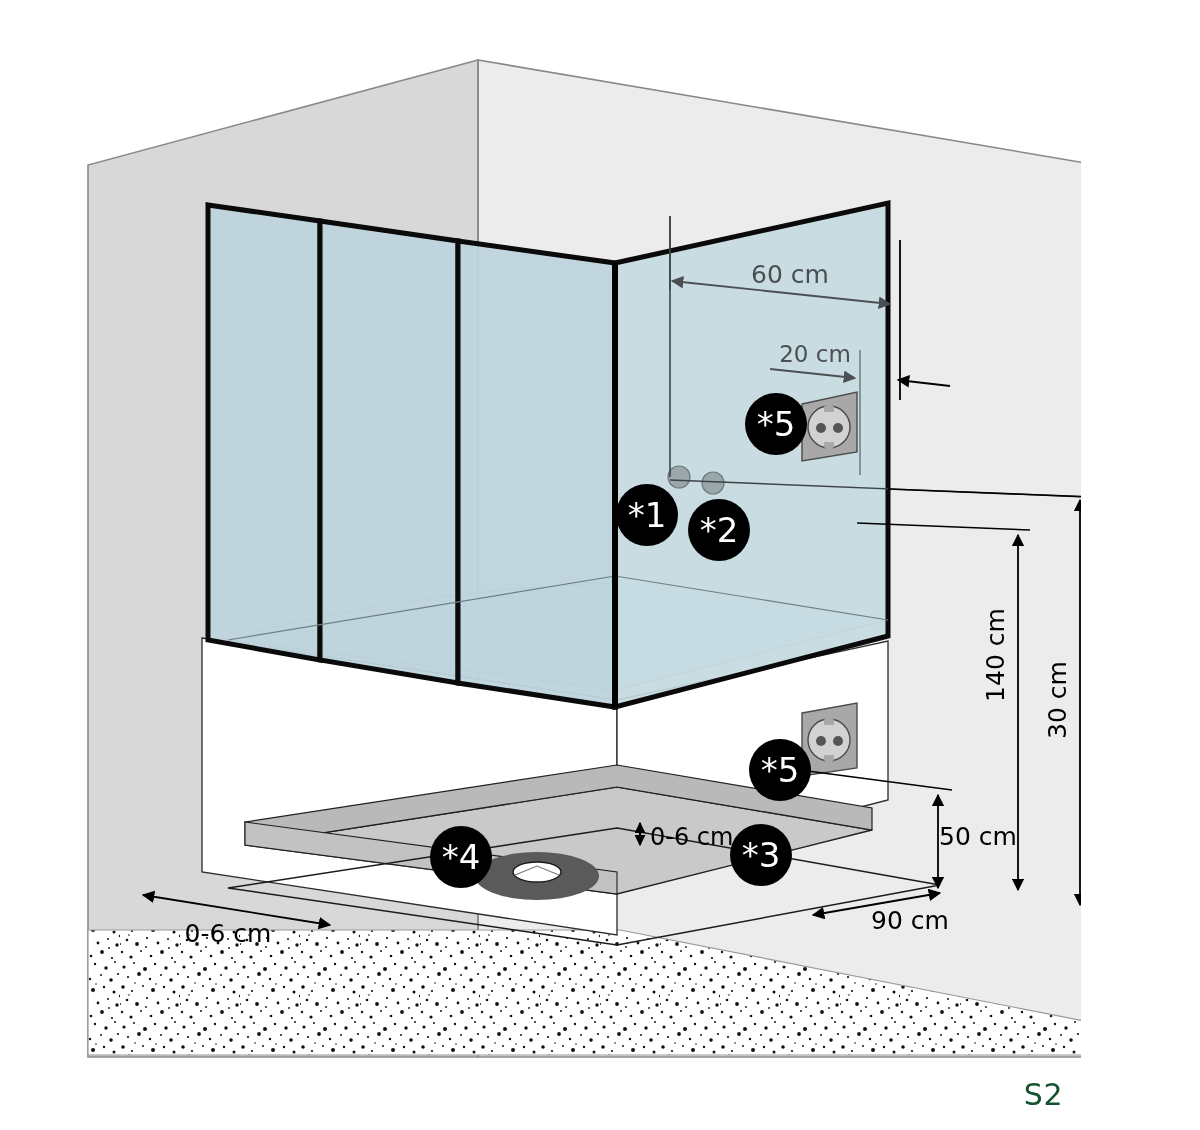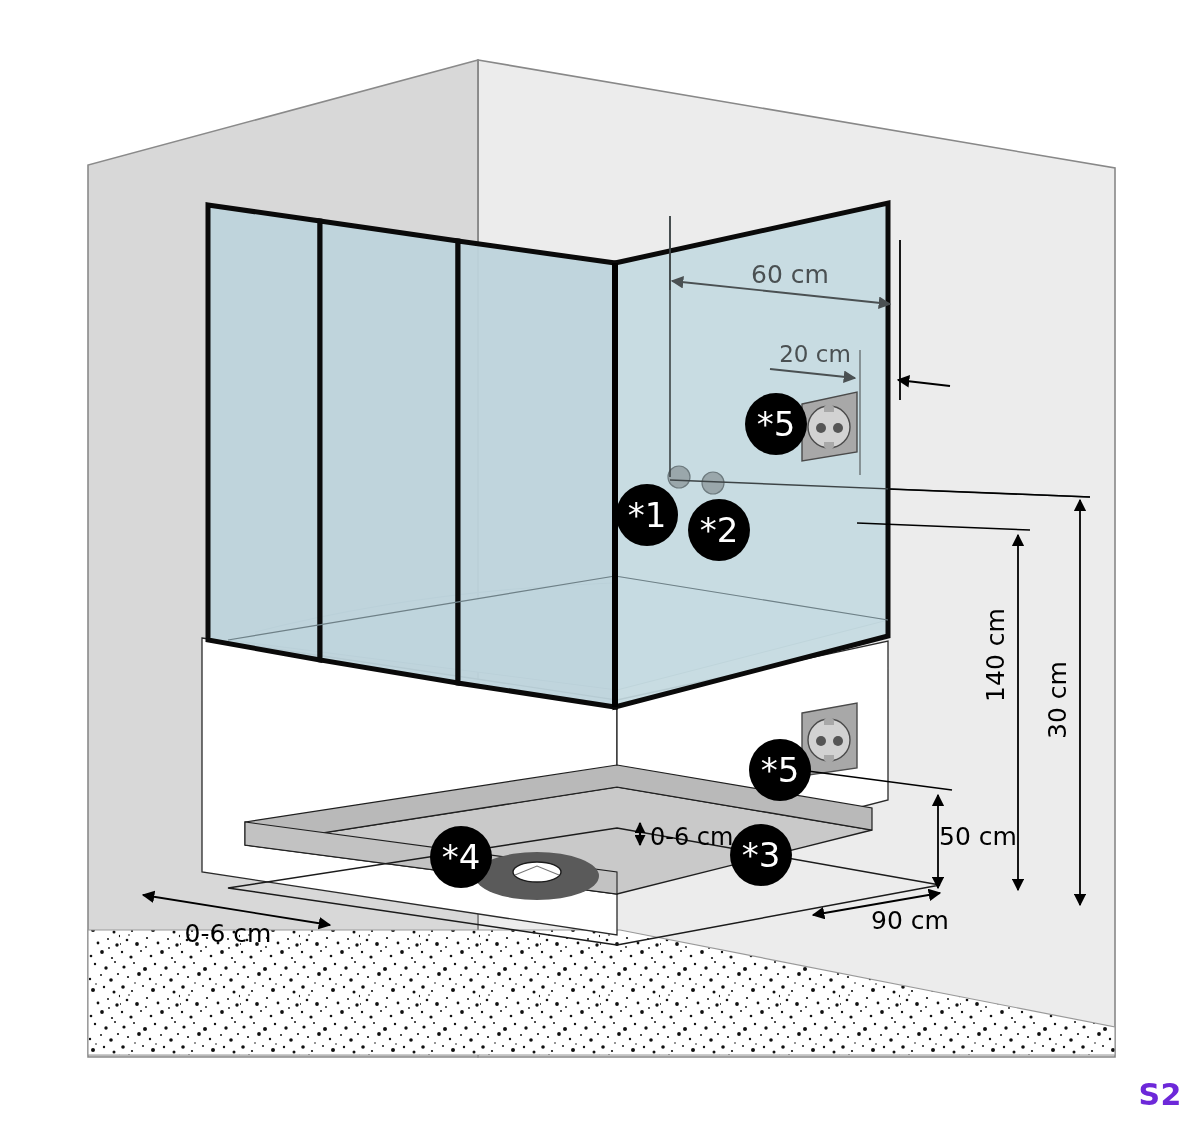--- a/index.html
+++ b/index.html
@@ -4,21 +4,21 @@
 <title>Shower Enclosure Installation Diagram</title>
 <style>
   html, body {
     margin: 0;
     padding: 0;
     background: #ffffff;
     font-family: "DejaVu Sans", "Liberation Sans", sans-serif;
   }
   #stage {
     position: relative;
-    width: 1200px;
+    width: 1081px;
     height: 1130px;
     background: #ffffff;
     overflow: hidden;
   }
   #scene { position: absolute; inset: 0; }
   .sheet-label {
     position: absolute;
     right: 18px;
     bottom: 18px;
     font-size: 30px;
@@ -237,14 +237,14 @@
       <circle cx="776" cy="424" r="31" fill="#000000"></circle>
       <text x="776" y="436" font-size="34" fill="#ffffff" text-anchor="middle">*5</text>
     </g>
     <g>
       <circle cx="780" cy="770" r="31" fill="#000000"></circle>
       <text x="780" y="782" font-size="34" fill="#ffffff" text-anchor="middle">*5</text>
     </g>
 
   </svg>
 
-  <div class="sheet-label" id="sheet-label-el" style="color: #6d28d9; font-weight: bold;">S2</div>
+  <div class="sheet-label" id="sheet-label-el" style="color: #14532d;">S2</div>
 </div>
 
 </body></html>

